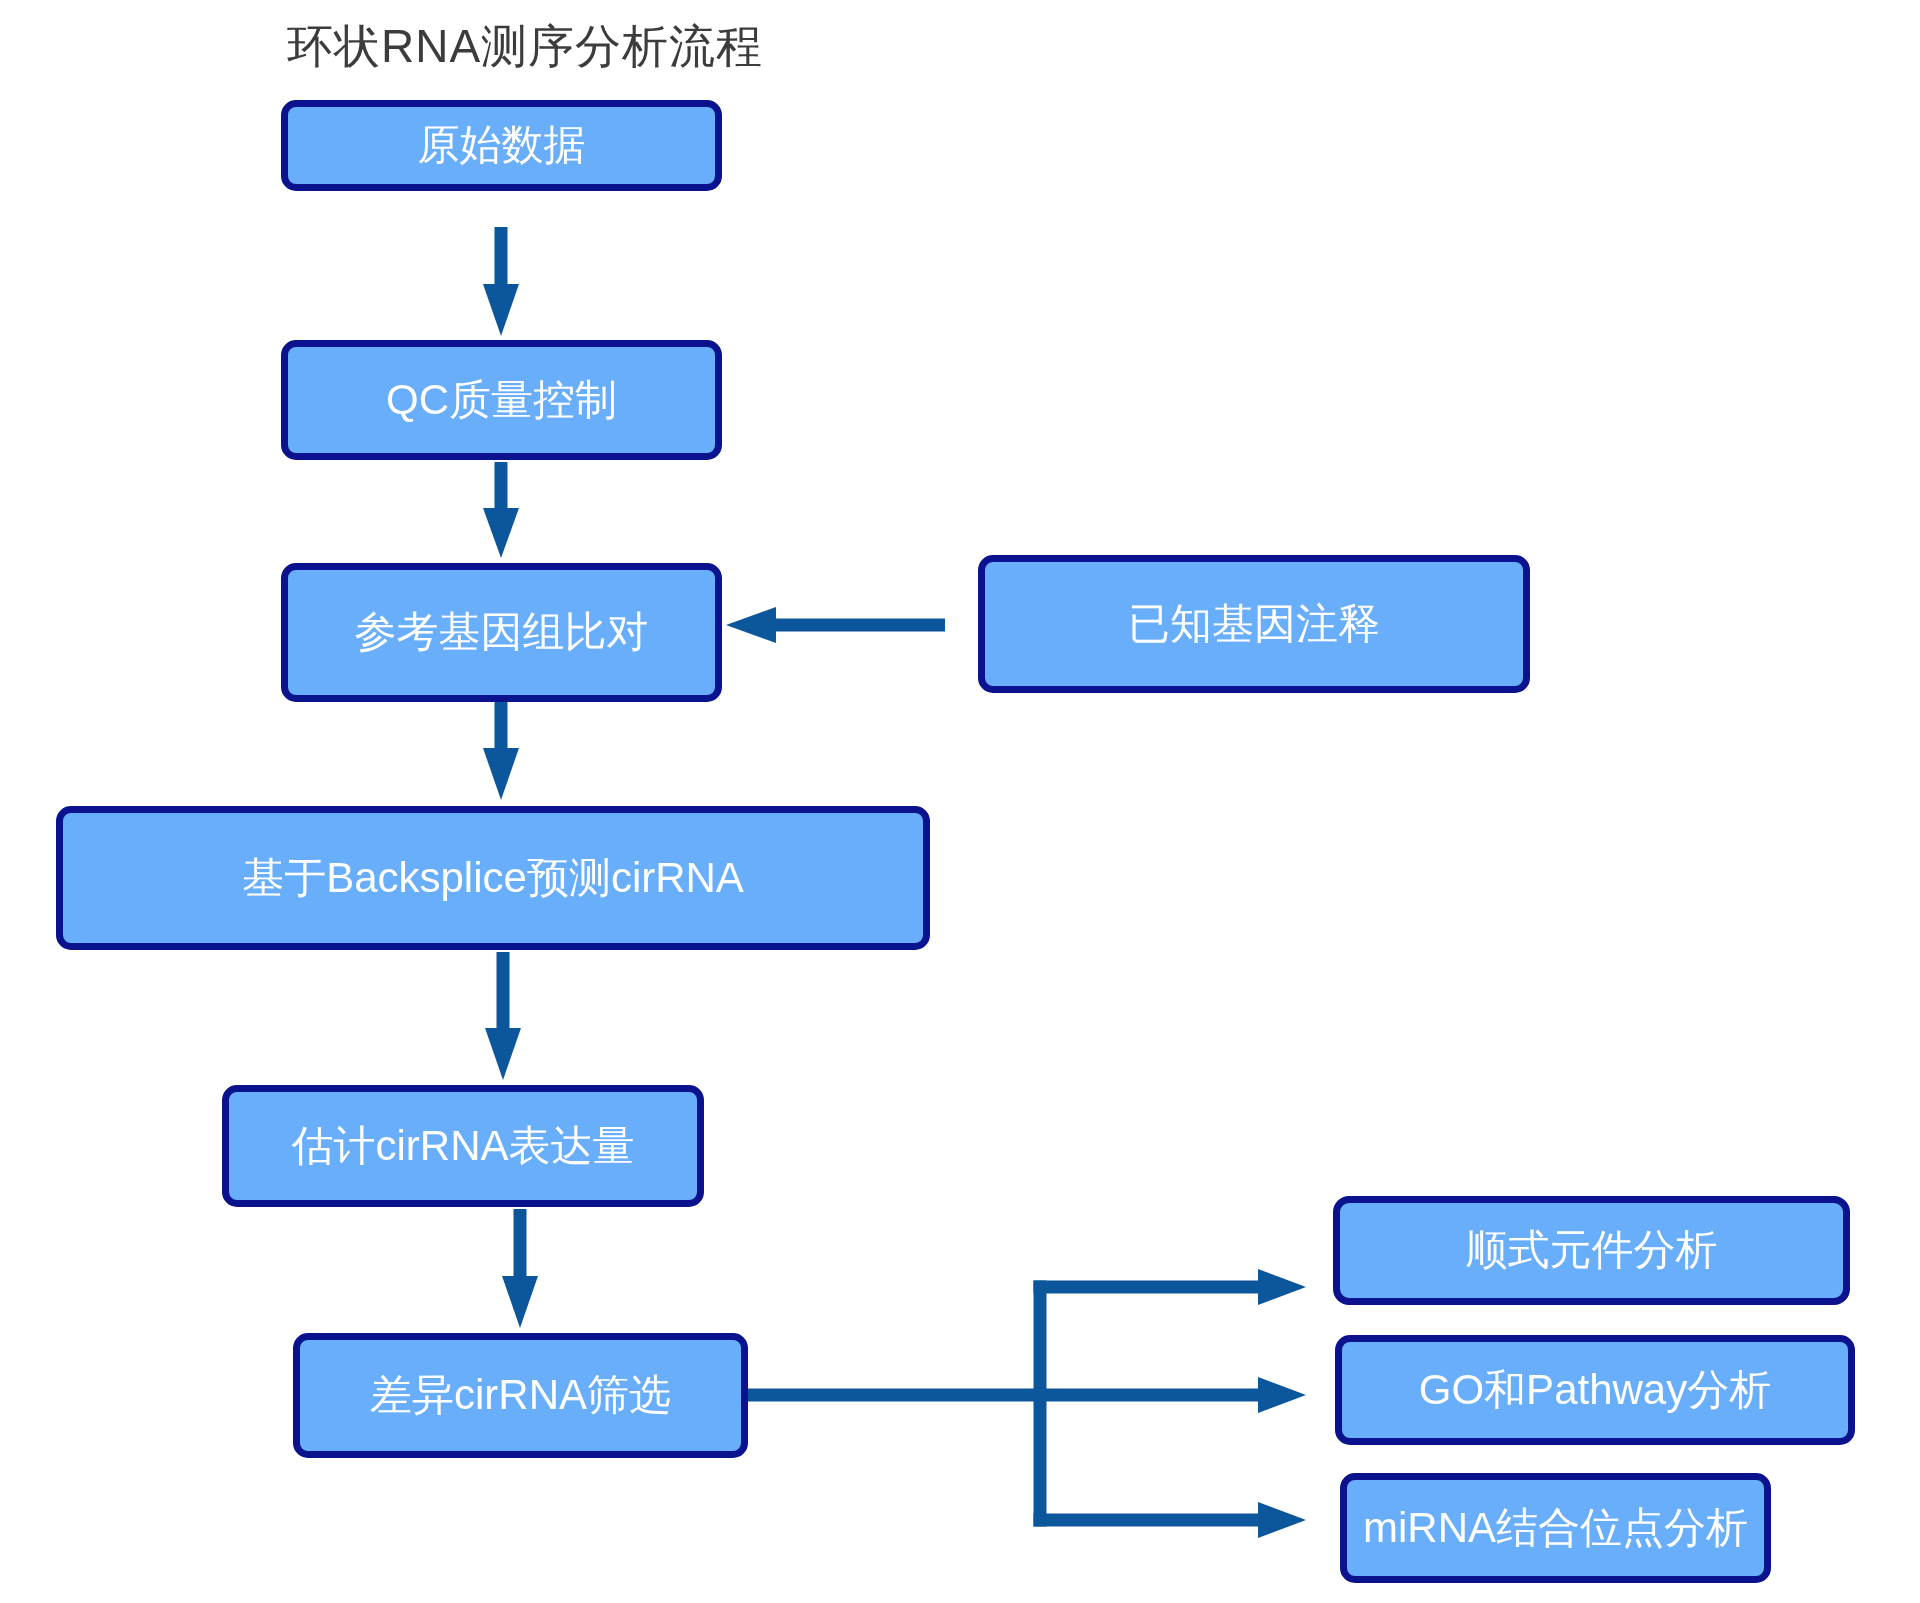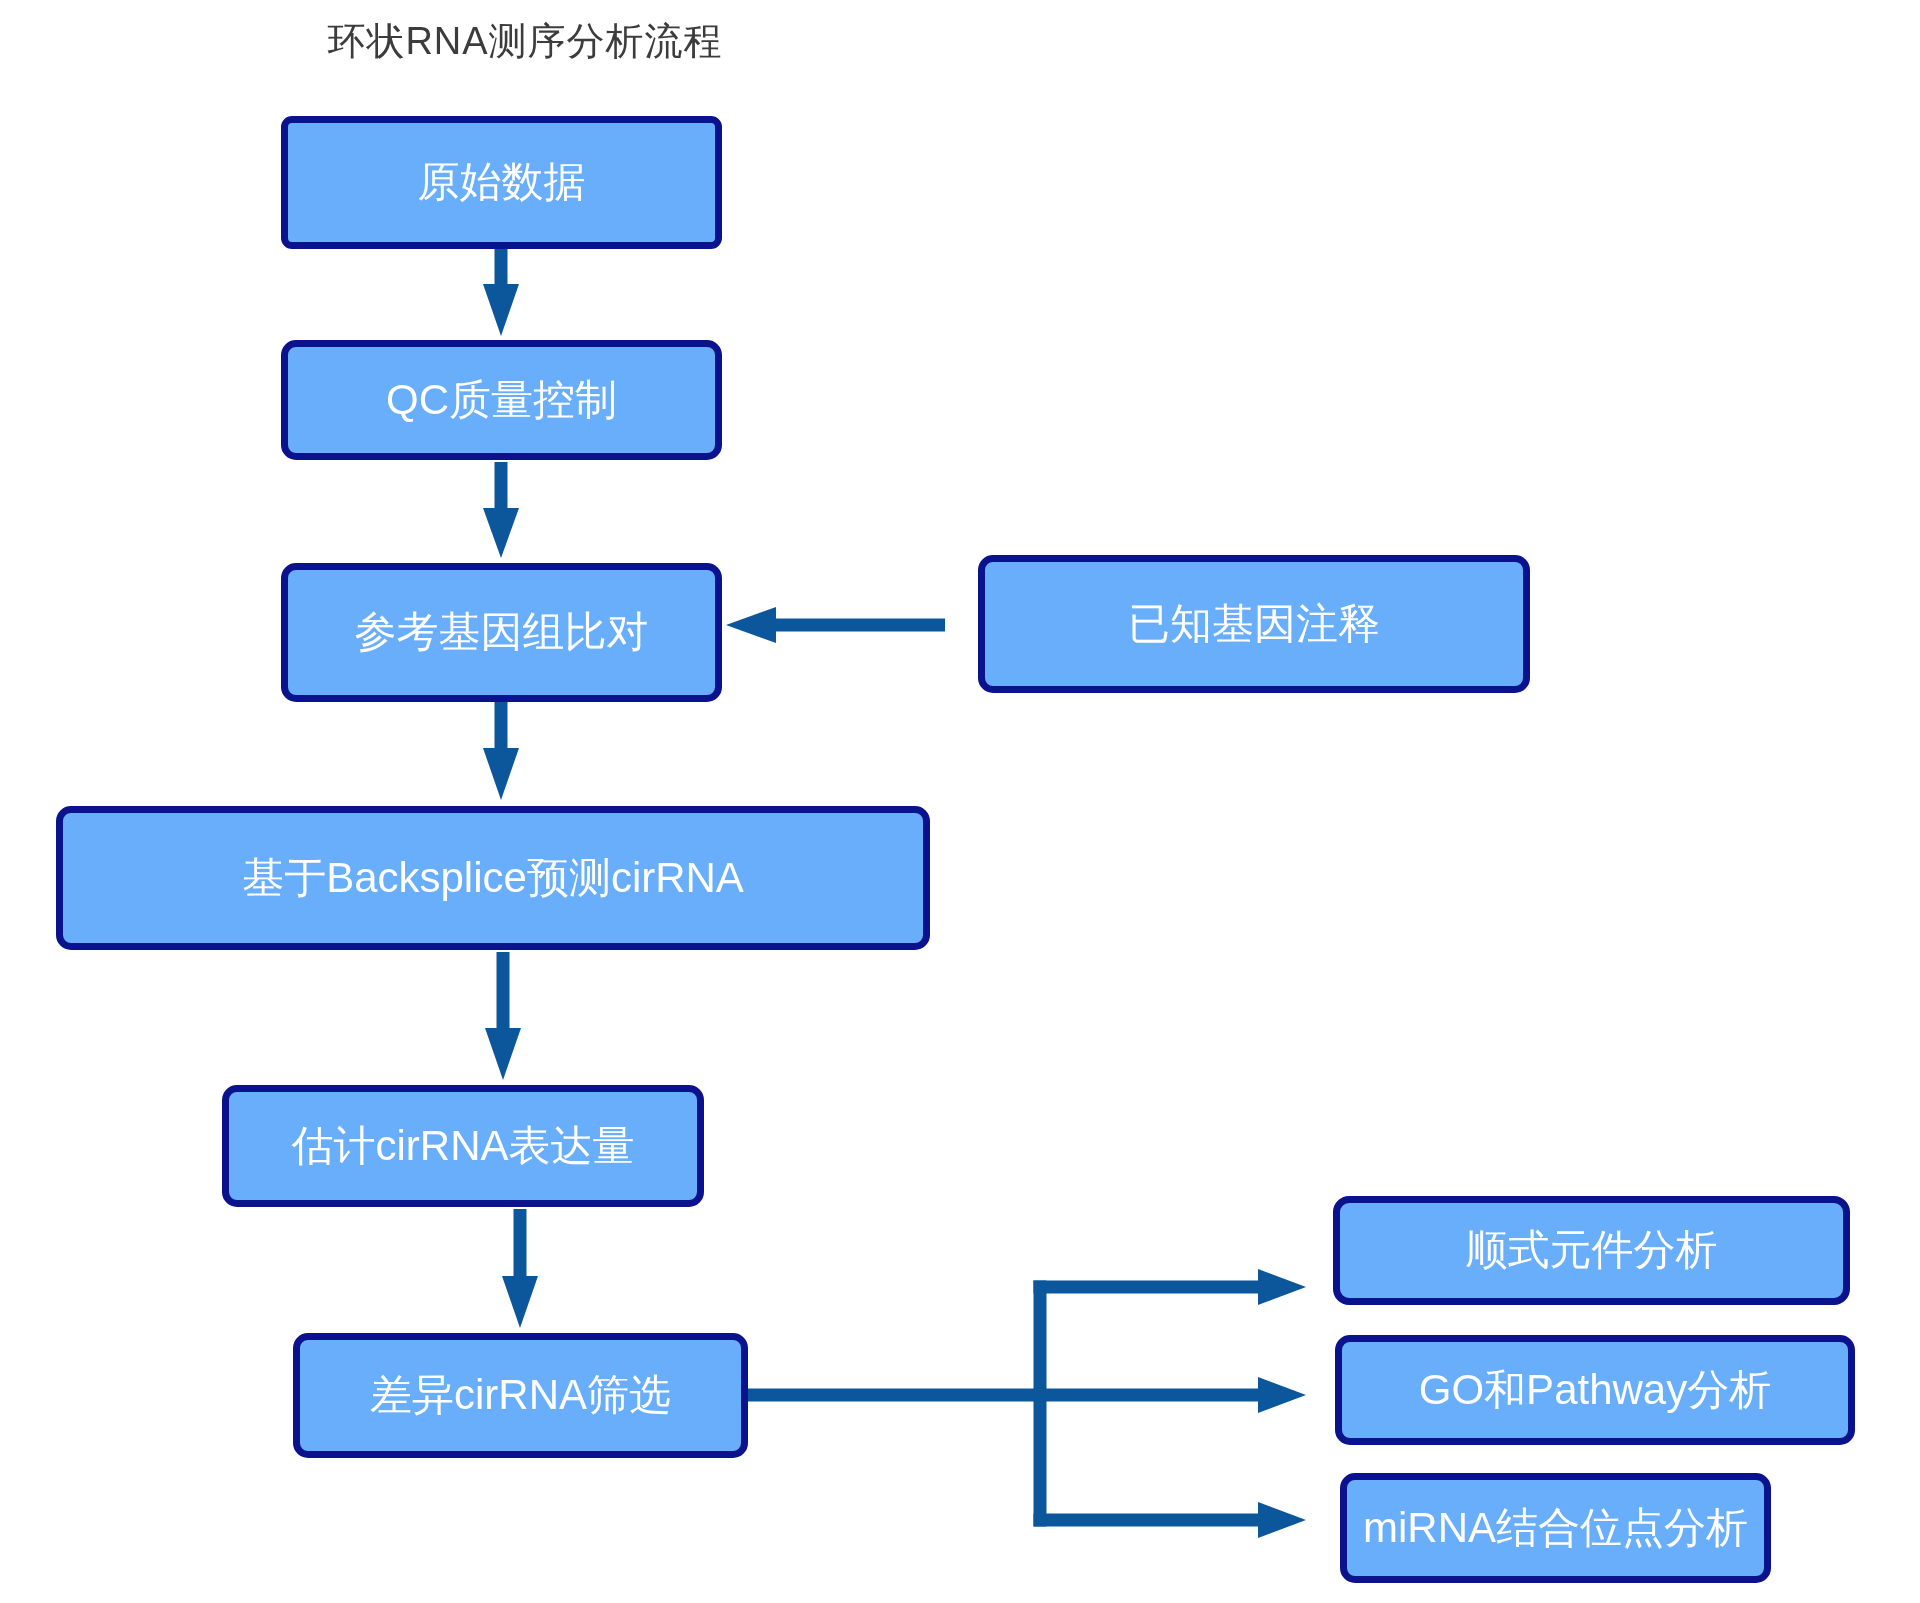--- a/index.html
+++ b/index.html
@@ -36,26 +36,26 @@
     white-space: nowrap;
     text-align: center;
   }
   .node span { display: block; }
   #title {
     position: absolute;
     left: 225px;
     top: 16px;
     width: 600px;
     text-align: center;
-    font-size: 38px;
+    font-size: 46px;
     color: #3c3c3c;
     letter-spacing: 1px;
   }
   
-  #node-raw        { left:  281px; top:  116px; width: 441px; height: 133px; border-radius: 11px; }
+  #node-raw        { left:  281px; top:  100px; width: 441px; height: 91px; }
   #node-qc         { left:  281px; top:  340px; width: 441px; height: 120px; }
   #node-align      { left:  281px; top:  563px; width: 441px; height: 139px; }
   #node-anno       { left:  978px; top:  555px; width: 552px; height: 138px; text-align: right; }
   #node-backsplice { left:   56px; top:  806px; width: 874px; height: 144px; }
   #node-expression { left:  222px; top: 1085px; width: 482px; height: 122px; }
   #node-diff       { left:  293px; top: 1333px; width: 455px; height: 125px; }
   #node-cis        { left: 1333px; top: 1196px; width: 517px; height: 109px; border-radius: 16px; }
   #node-go         { left: 1335px; top: 1335px; width: 520px; height: 110px; }
   #node-mirna      { left: 1340px; top: 1473px; width: 431px; height: 110px; }
   .shaft {

